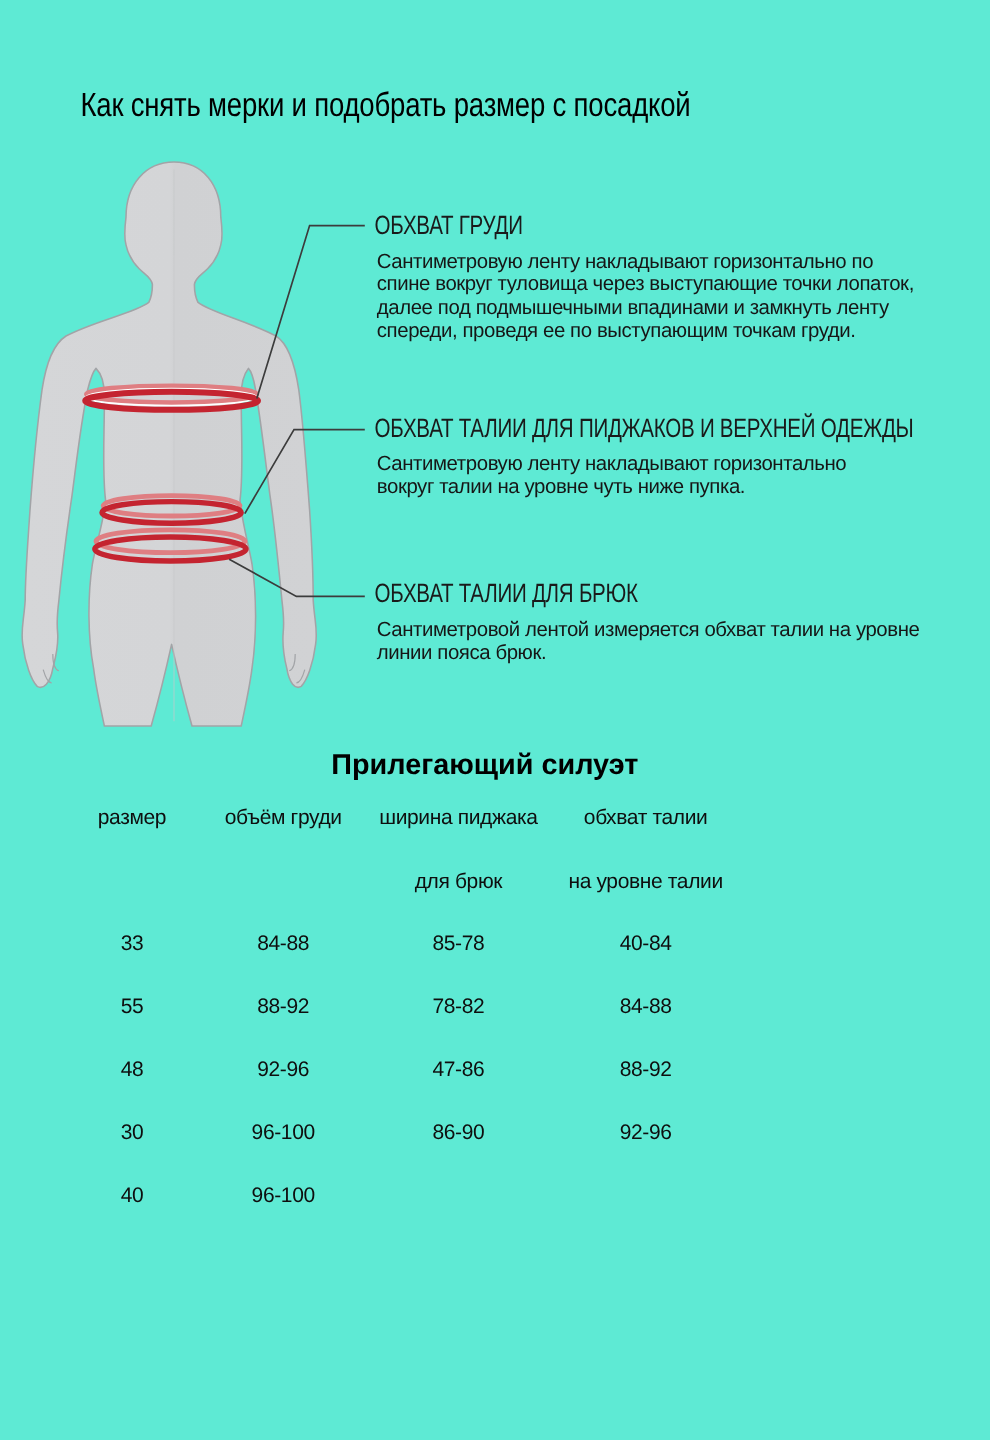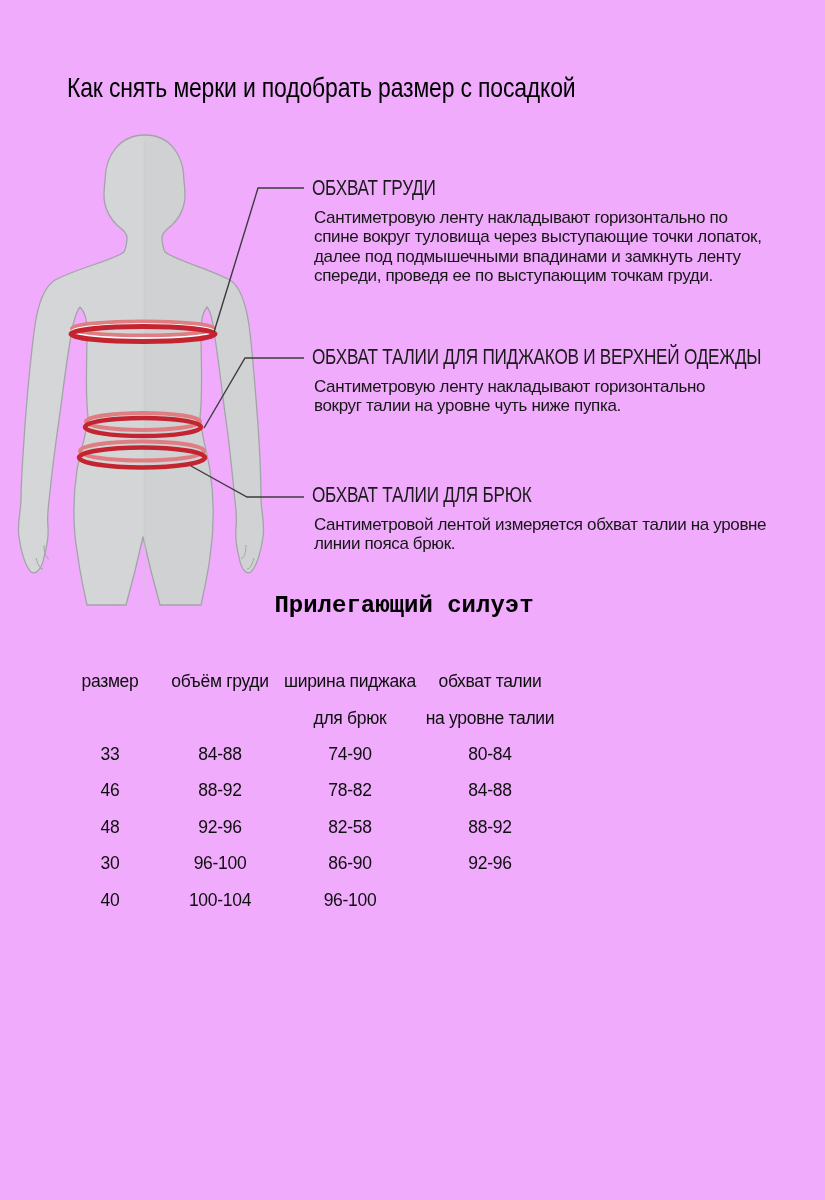--- a/index.html
+++ b/index.html
@@ -1,45 +1,45 @@
 <!DOCTYPE html>
 <html><head>
 <meta charset="utf-8">
 <style>
   html,body{margin:0;padding:0;background:#fff;}
   #page{
-    position:relative;width:825px;height:1200px;background:#f0abfc;
+    position:relative;width:825px;height:1200px;background:#5eead4;
     font-family:"Liberation Sans","DejaVu Sans",sans-serif;color:#111;
     overflow:hidden;
   }
   .abs{position:absolute;}
   #title{
     top:71px;left:67px;font-size:28px;line-height:34px;font-weight:400;
     letter-spacing:-0.2px;white-space:nowrap;
     transform:scaleX(0.82);transform-origin:left center;color:#000;
   }
   .section{left:312px;width:540px;}
   .sec-heading{
     margin:0;font-size:22px;line-height:26px;font-weight:400;color:#1a1a1a;
     letter-spacing:-0.3px;white-space:nowrap;display:inline-block;
     transform:scaleX(0.78);transform-origin:left center;
   }
   .sec-body{
     margin:7px 0 0 2px;font-size:17px;line-height:19.3px;letter-spacing:-0.35px;
     white-space:pre-line;color:#161616;
   }
   #table-title{
-    top:592px;left:404px;transform:translateX(-50%);
-    font-size:24px;line-height:28px;font-weight:700;color:#000;white-space:nowrap;font-family:Liberation Mono, monospace;
+    top:624px;left:404px;transform:translateX(-50%);
+    font-size:24px;line-height:28px;font-weight:700;color:#000;white-space:nowrap;
   }
   #size-table{
     top:663px;left:55px;display:grid;
     grid-template-columns:110px 110px 150px 130px;
     grid-template-rows:37px 36px repeat(5,36.5px);
-    font-size:17.5px;letter-spacing:-0.3px;color:#0e0e0e;
+    font-size:17.5px;letter-spacing:-0.3px;color:#0e0e0e;gap:16px;
   }
   #size-table .cell{
     display:flex;align-items:center;justify-content:center;white-space:nowrap;
   }
   svg{display:block;}
 </style>
 </head>
 <body>
 
 <div id="page">
@@ -161,36 +161,35 @@
     <div class="cell">ширина пиджака</div>
     <div class="cell">обхват талии</div>
 
     <div class="cell"></div>
     <div class="cell"></div>
     <div class="cell">для брюк</div>
     <div class="cell">на уровне талии</div>
 
     <div class="cell">33</div>
     <div class="cell">84-88</div>
-    <div class="cell">74-90</div>
-    <div class="cell">80-84</div>
+    <div class="cell">85-78</div>
+    <div class="cell">40-84</div>
 
-    <div class="cell">46</div>
+    <div class="cell">55</div>
     <div class="cell">88-92</div>
     <div class="cell">78-82</div>
     <div class="cell">84-88</div>
 
     <div class="cell">48</div>
     <div class="cell">92-96</div>
-    <div class="cell">82-58</div>
+    <div class="cell">47-86</div>
     <div class="cell">88-92</div>
 
     <div class="cell">30</div>
     <div class="cell">96-100</div>
     <div class="cell">86-90</div>
     <div class="cell">92-96</div>
 
     <div class="cell">40</div>
-    <div class="cell">100-104</div>
     <div class="cell">96-100</div>
   </div>
 
 </div>
 
 </body></html>

